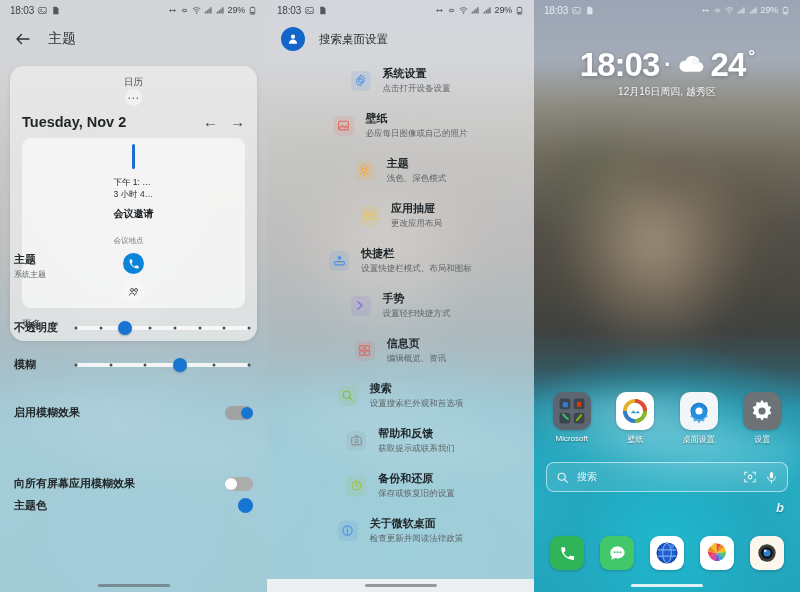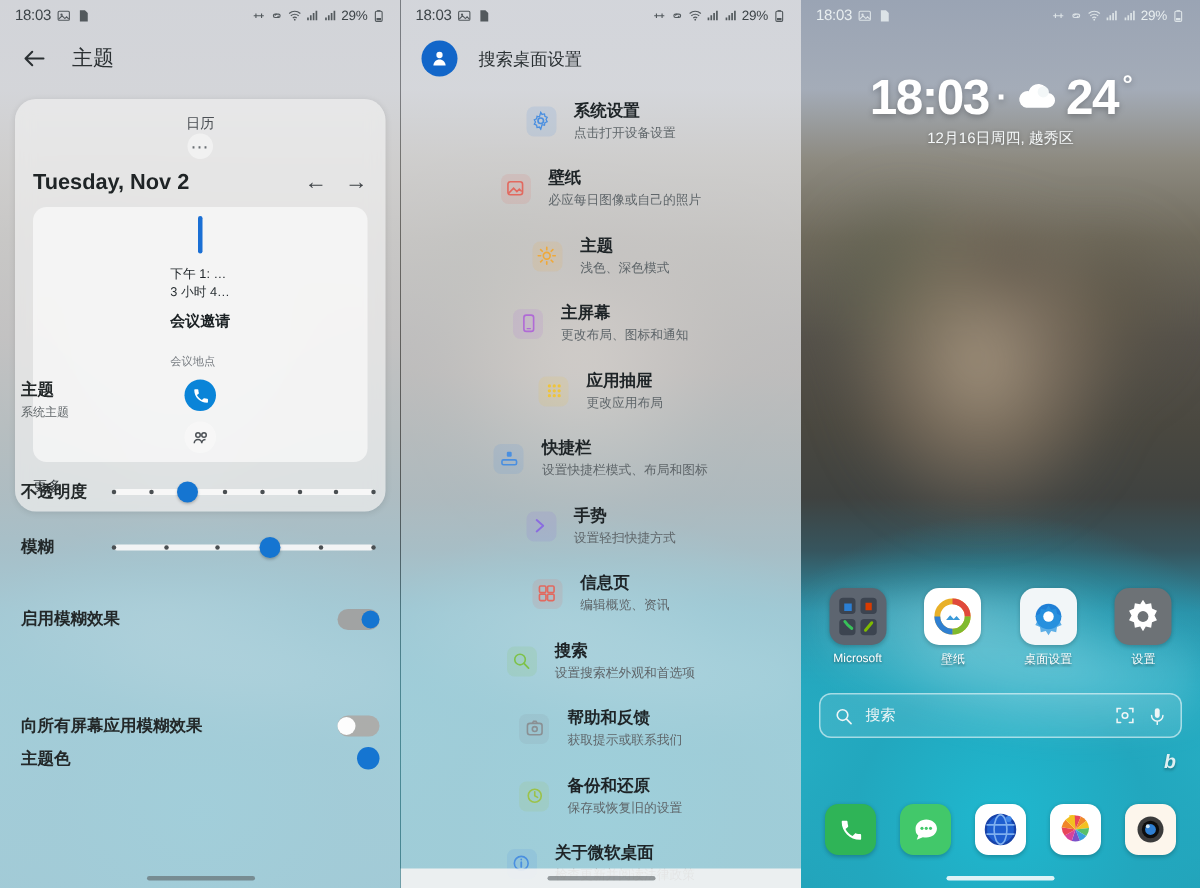--- a/index.html
+++ b/index.html
@@ -407,32 +407,20 @@
               <circle cx="12" cy="12" r="4.2" fill="none" stroke="#efa93a" stroke-width="2"></circle>
               <path d="M12 1.5v3M12 19.5v3M1.5 12h3M19.5 12h3M4.5 4.5l2 2M17.5 17.5l2 2M19.5 4.5l-2 2M6.5 17.5l-2 2" stroke="#efa93a" stroke-width="2" stroke-linecap="round"></path>
             </svg>
           </div>
           <div class="tx">
             <div class="t">主题</div>
             <div class="s">浅色、深色模式</div>
           </div>
         </div>
         <div class="li">
-          <div class="ic" style="background:#b06ad622">
-            <svg viewBox="0 0 24 24" width="13" height="13">
-              <rect x="6" y="2" width="12" height="20" rx="3" fill="none" stroke="#b06ad6" stroke-width="2"></rect>
-              <path d="M10 18.5h4" stroke="#b06ad6" stroke-width="1.6" stroke-linecap="round"></path>
-            </svg>
-          </div>
-          <div class="tx">
-            <div class="t">主屏幕</div>
-            <div class="s">更改布局、图标和通知</div>
-          </div>
-        </div>
-        <div class="li">
           <div class="ic" style="background:#efc43a22">
             <svg viewBox="0 0 24 24" width="13" height="13">
               <circle cx="6" cy="6" r="2" fill="#efc43a"></circle>
               <circle cx="12" cy="6" r="2" fill="#efc43a"></circle>
               <circle cx="18" cy="6" r="2" fill="#efc43a"></circle>
               <circle cx="6" cy="12" r="2" fill="#efc43a"></circle>
               <circle cx="12" cy="12" r="2" fill="#efc43a"></circle>
               <circle cx="18" cy="12" r="2" fill="#efc43a"></circle>
               <circle cx="6" cy="18" r="2" fill="#efc43a"></circle>
               <circle cx="12" cy="18" r="2" fill="#efc43a"></circle>

